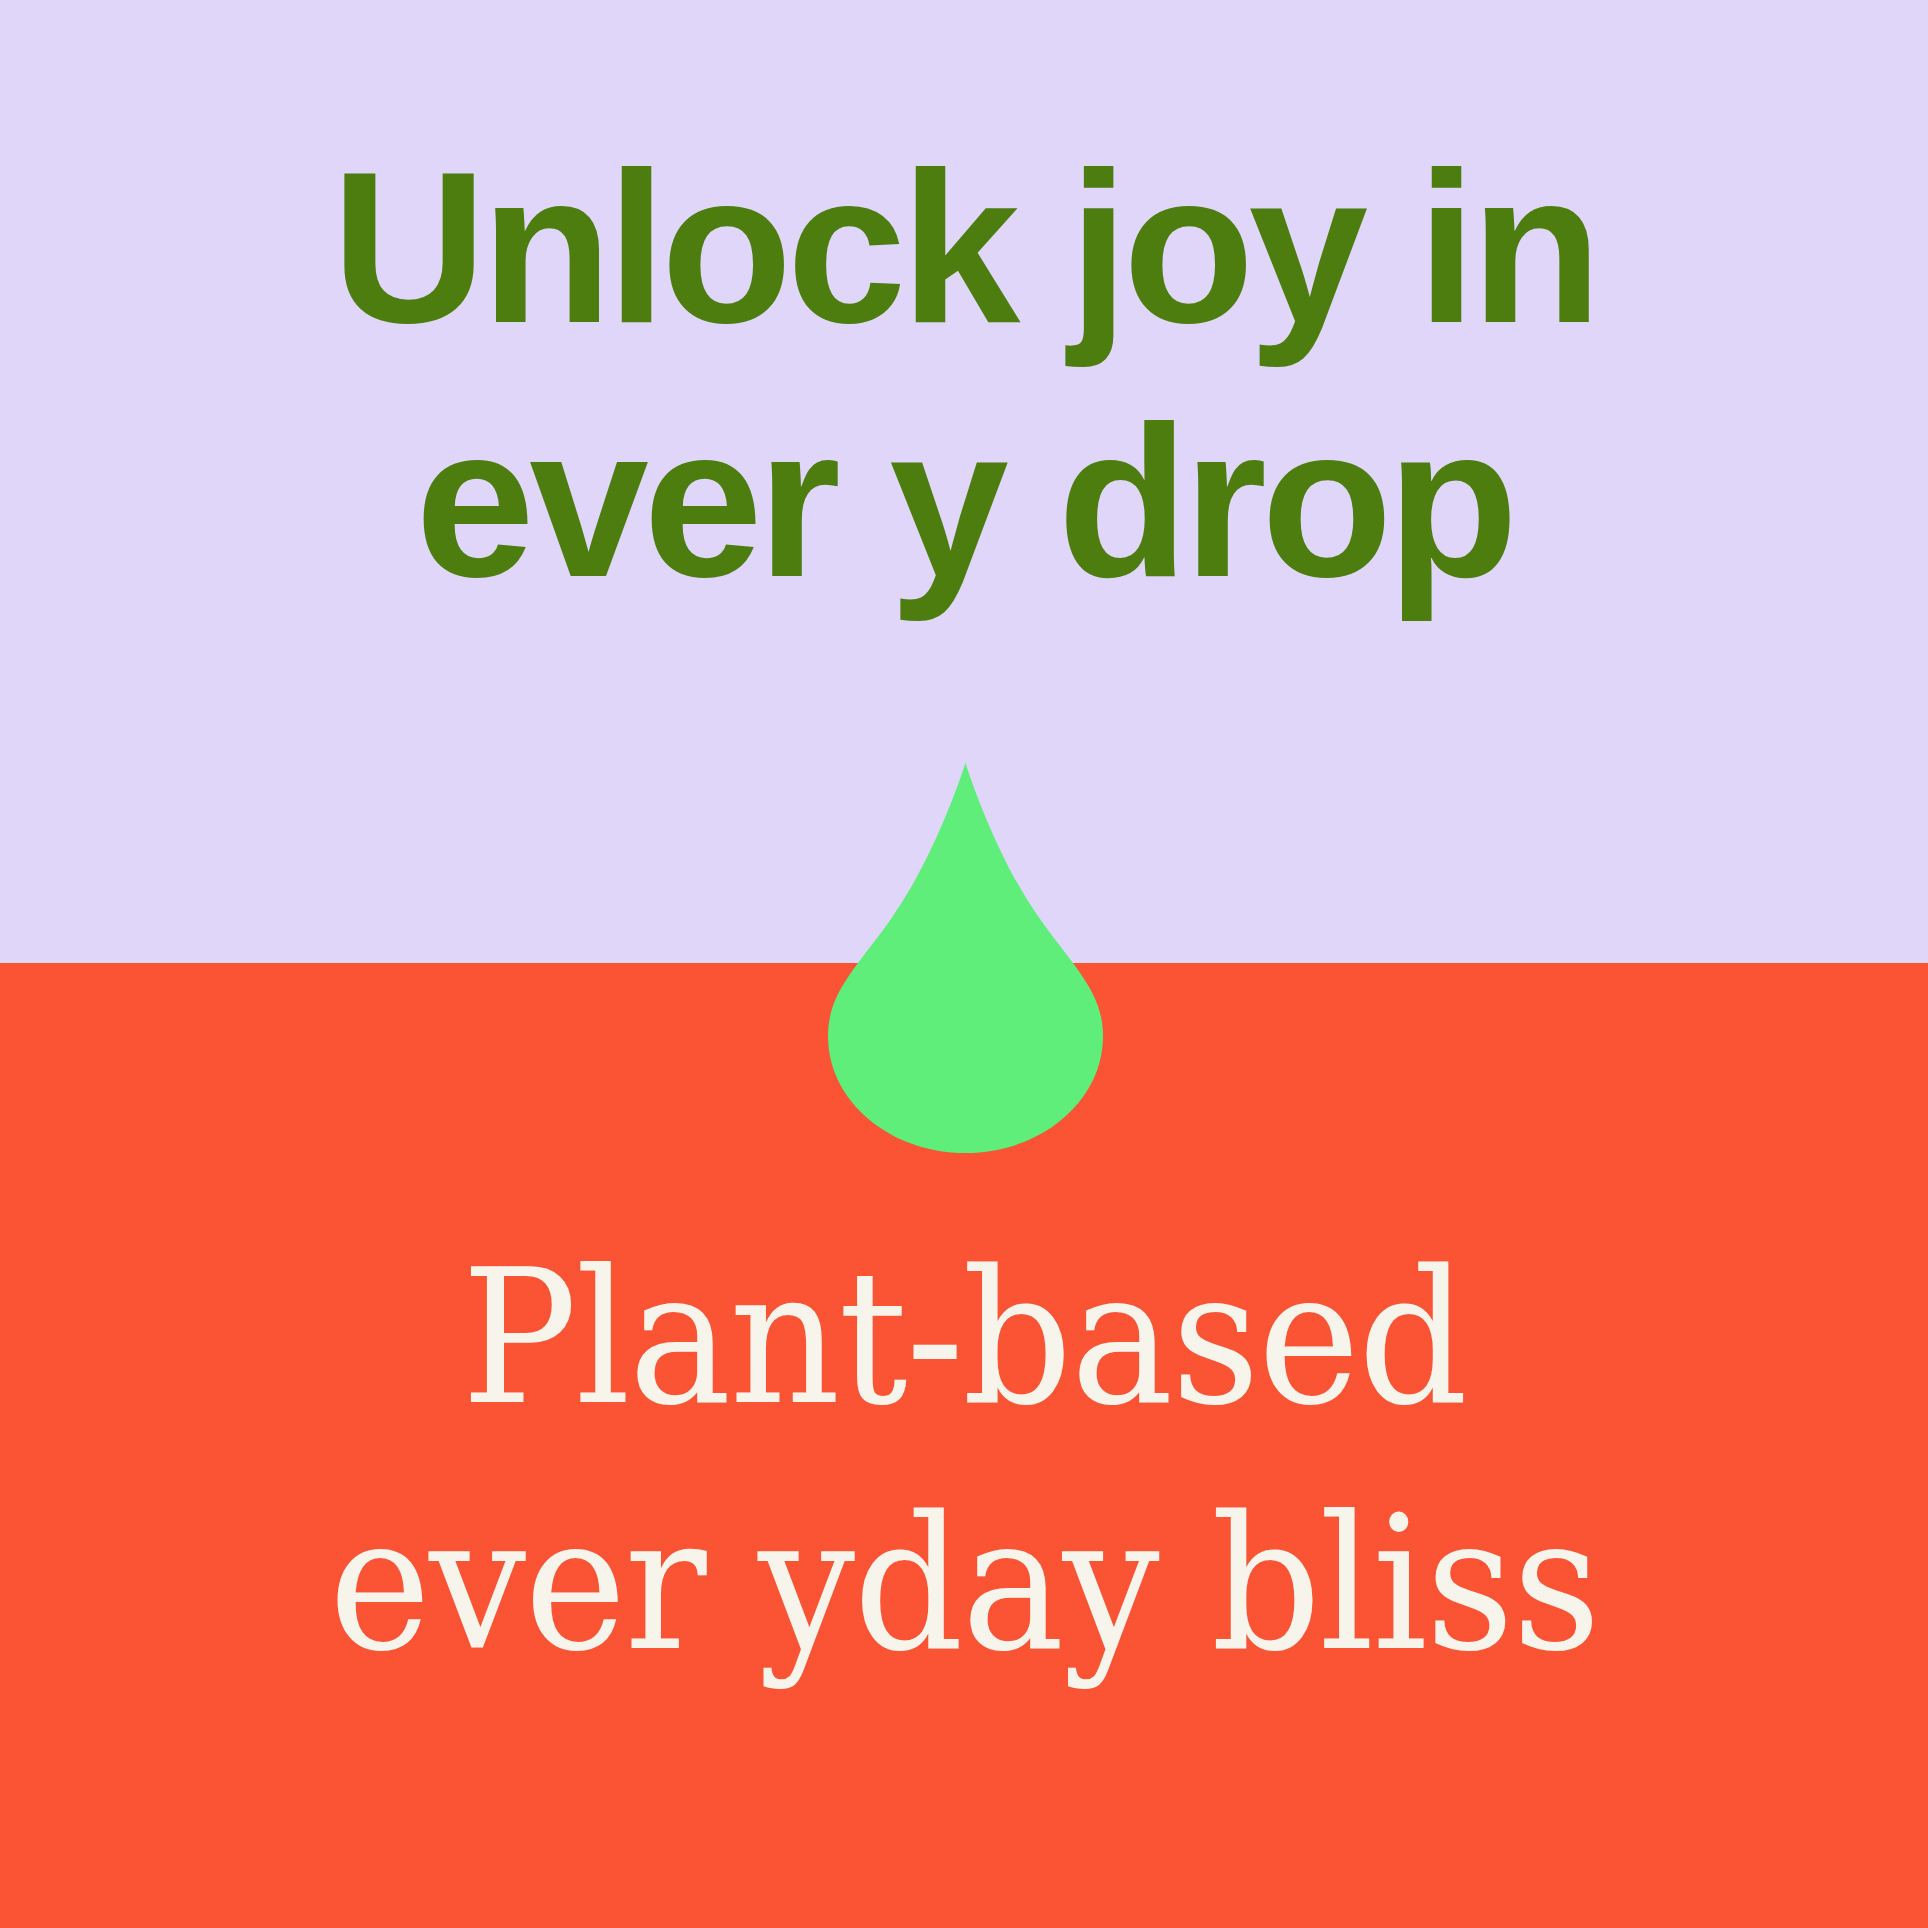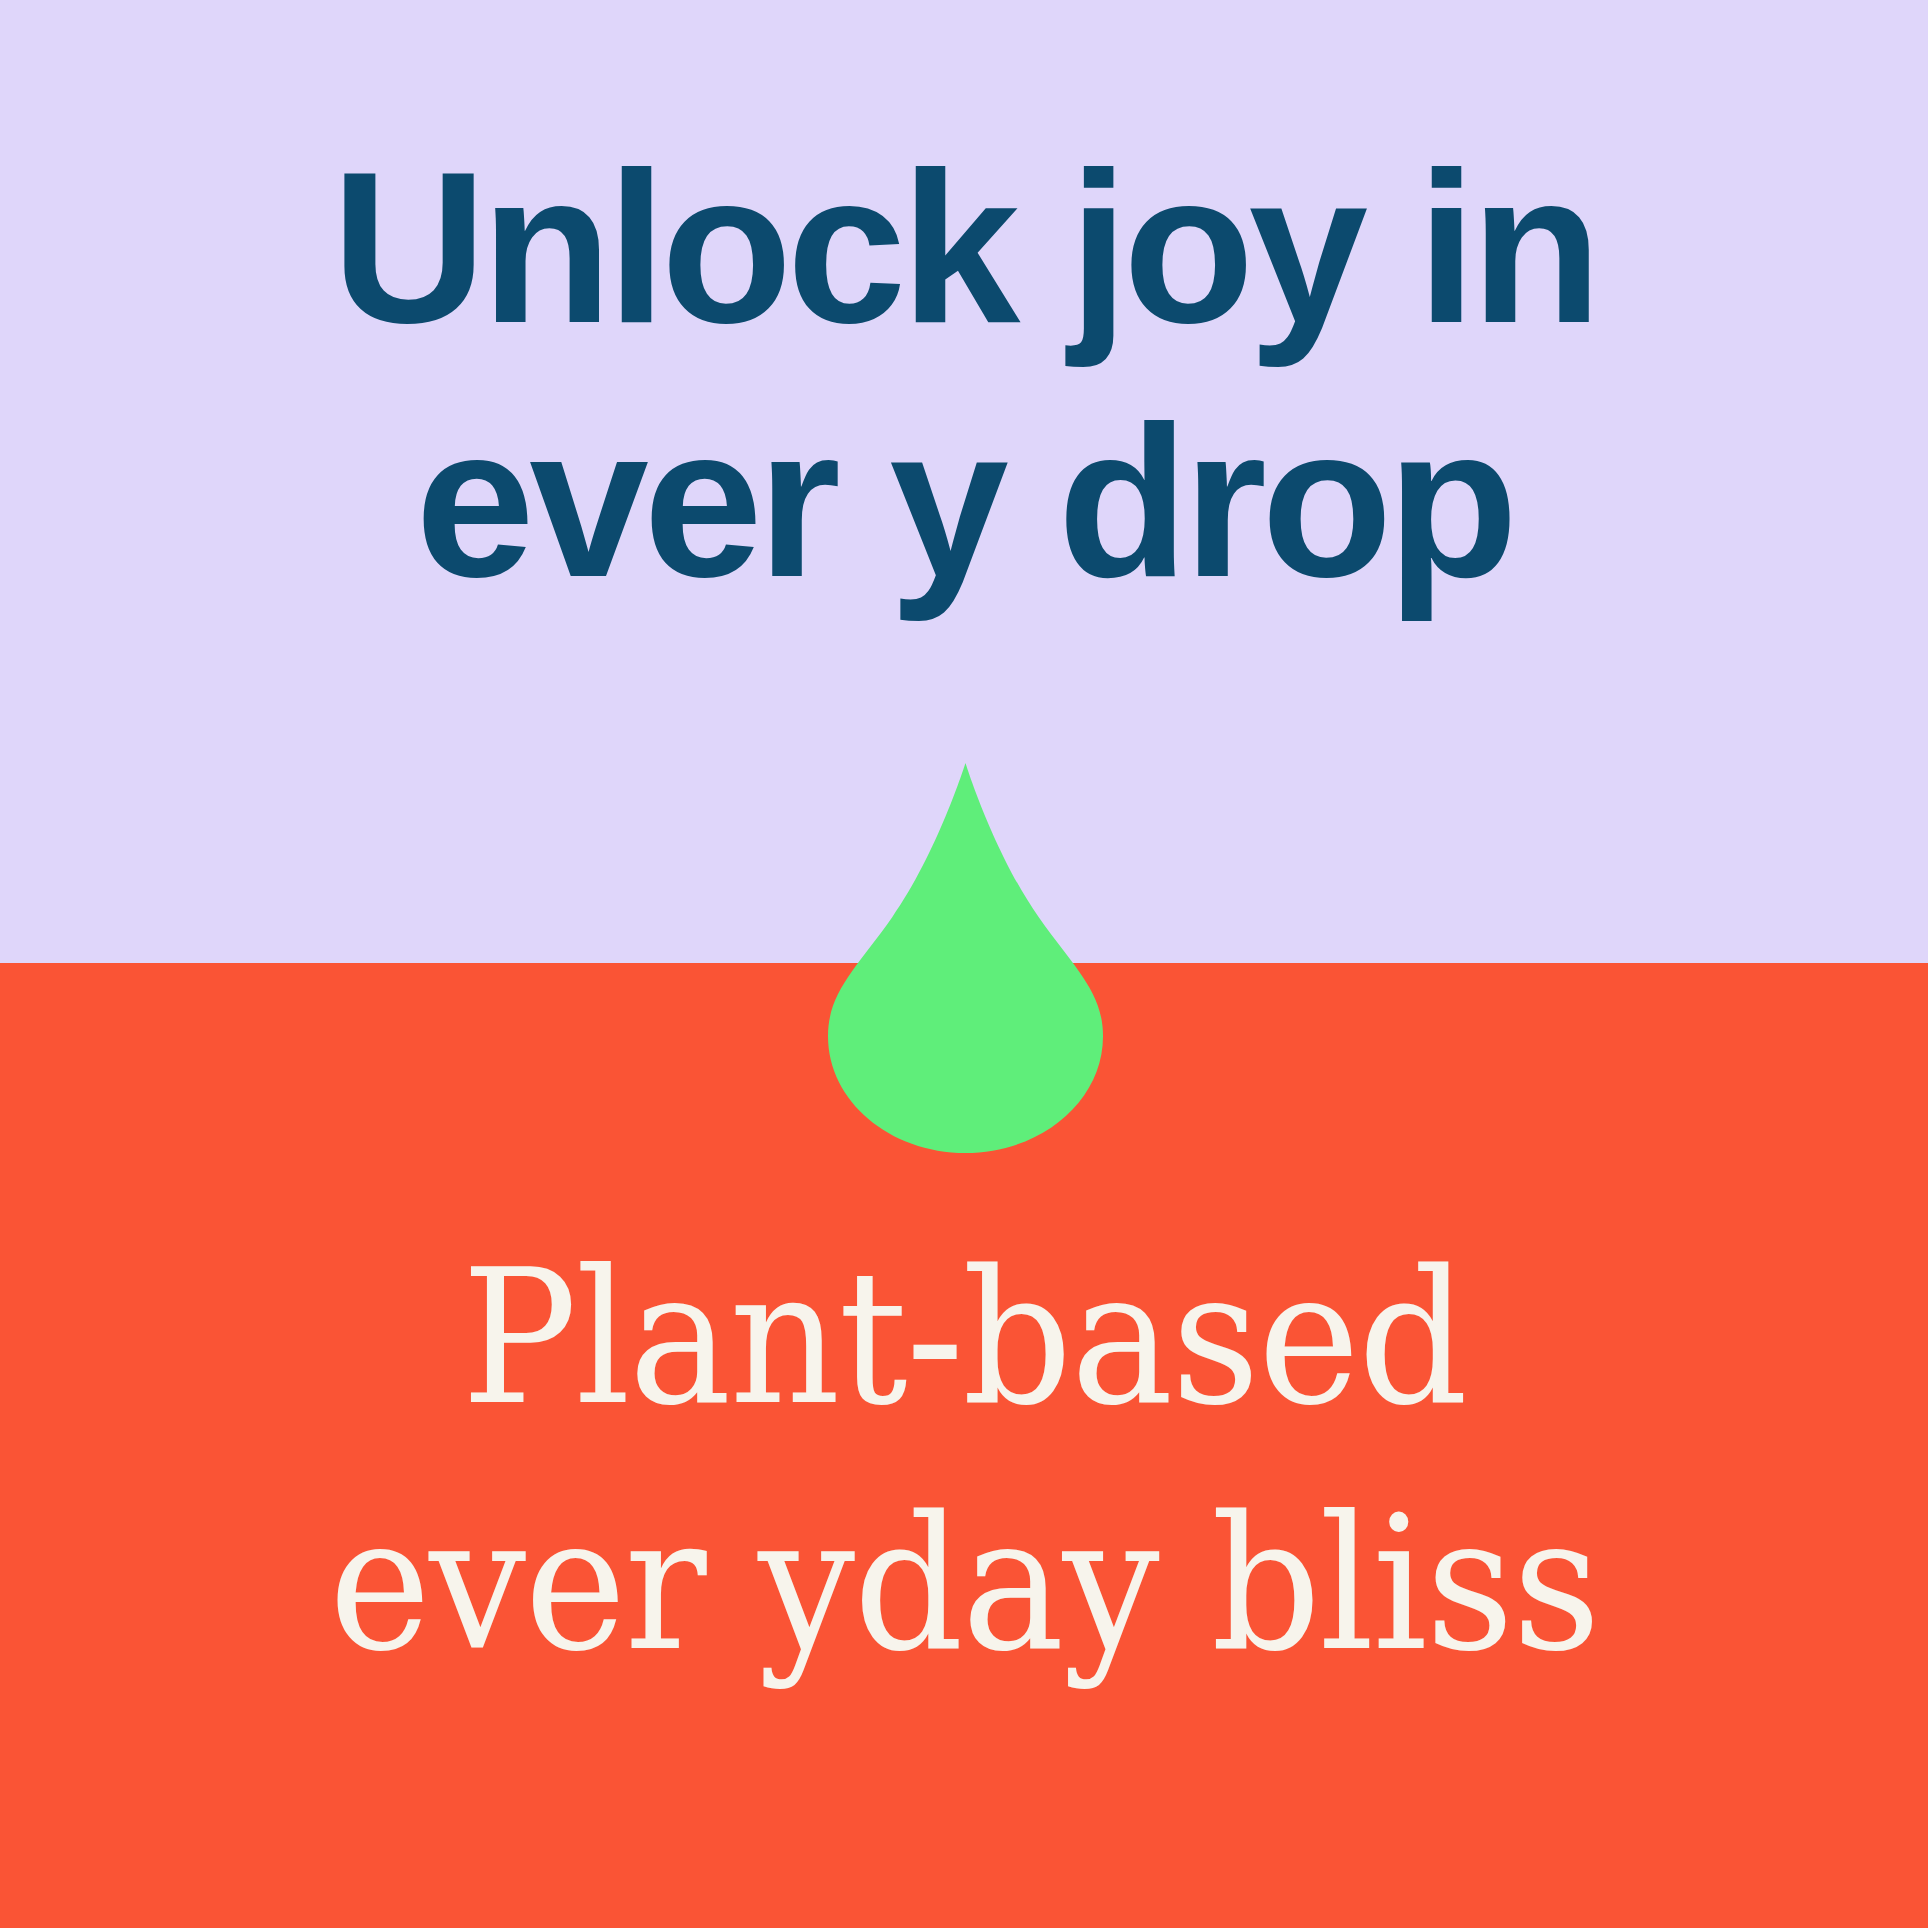--- a/index.html
+++ b/index.html
@@ -84,21 +84,21 @@
 </style>
 </head>
 <body>
 
 <div id="poster">
 
   <div class="half half-top" style="background-color: rgb(223, 214, 250);"></div>
 
   <div class="half half-bottom" style="background-color: rgb(250, 84, 53);"></div>
 
-  <div class="headline" style="color: #0c4a6e;">Unlock joy in
+  <div class="headline" style="color: #4d7c0f;">Unlock joy in
 ever y drop</div>
 
   <div class="droplet-wrap">
     <svg viewBox="0 0 292 414" xmlns="http://www.w3.org/2000/svg" aria-hidden="true">
       <path id="droplet-path" d="M146 0
                C146 0 176 96 224 164
                C262 218 292 243 292 290
                C292 358.5 226.6 414 146 414
                C65.4 414 0 358.5 0 290
                C0 243 30 218 68 164

